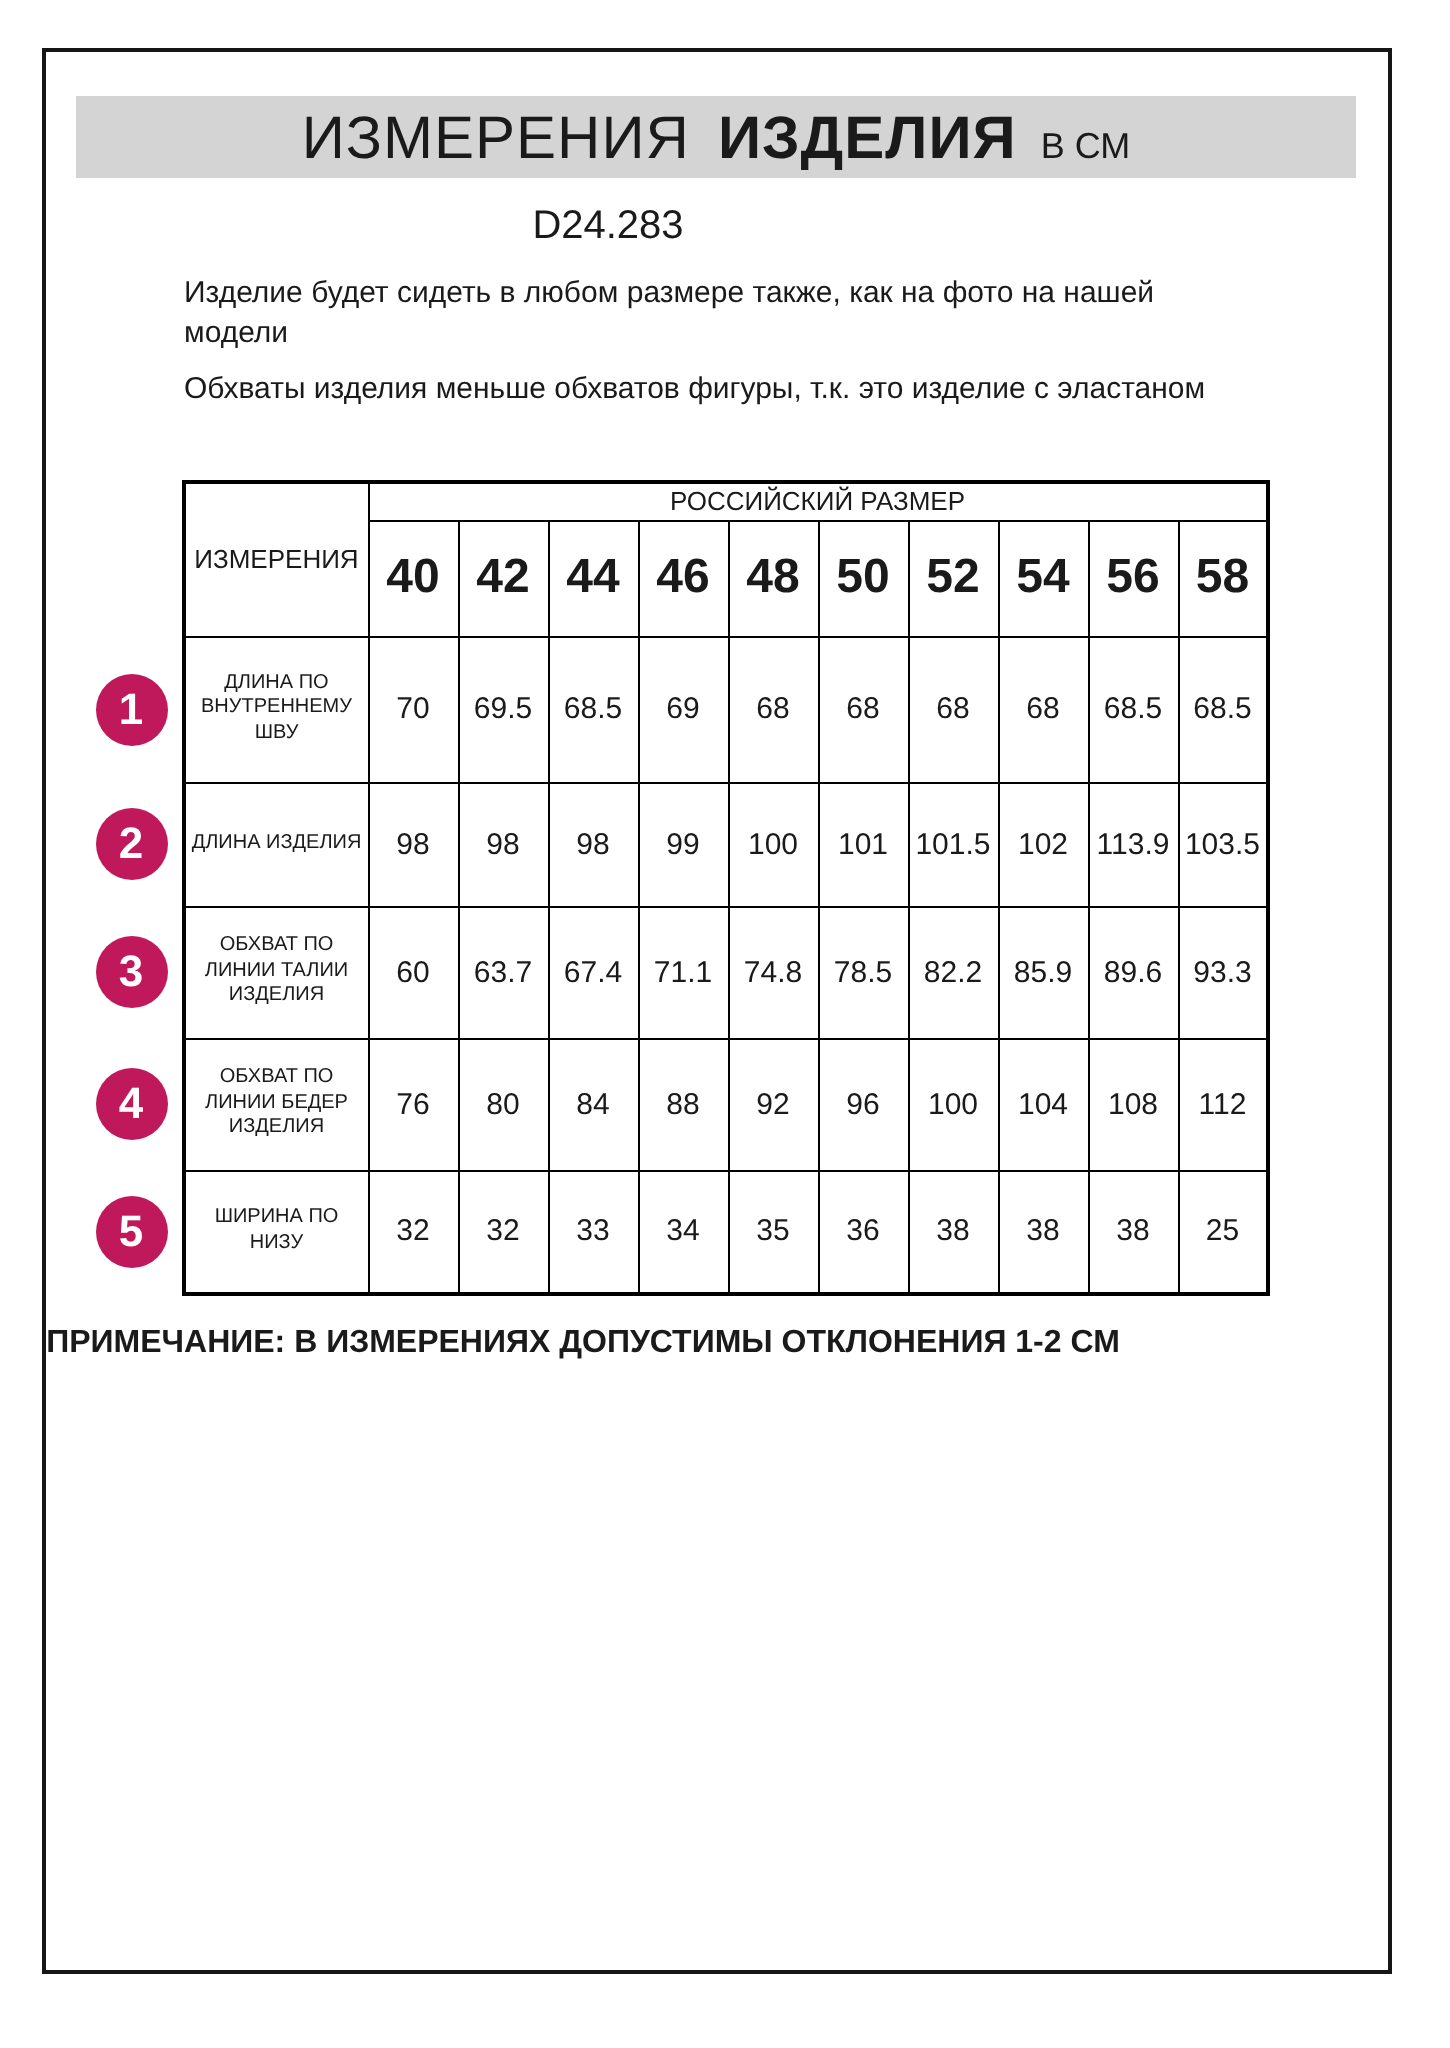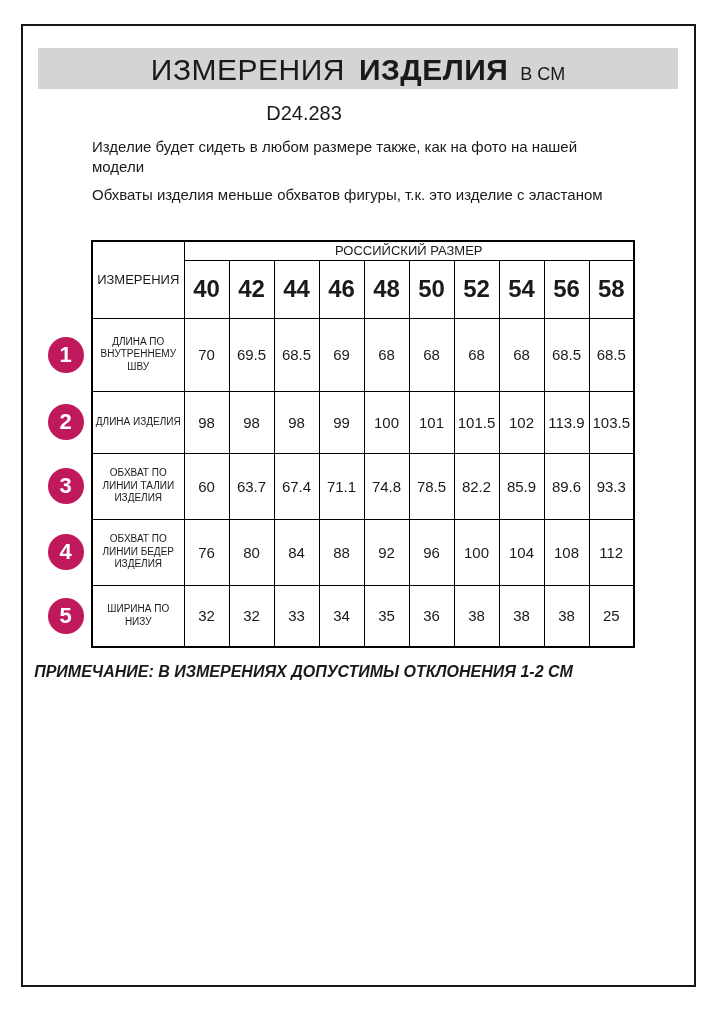--- a/index.html
+++ b/index.html
@@ -63,22 +63,22 @@
   tbody tr:nth-child(4) td { height:66px;margin-top:32px; }
   tbody tr:nth-child(5) td { height:62px; }
   .badge-cell { border:none; }
   .badge {
     width:36px; height:36px; border-radius:50%;
     background:#c0195b; color:#ffffff;
     font-size:22px; font-weight:700; line-height:36px;
     text-align:center; margin:0 auto;
   }
   .note {
-    position:absolute; left:12px; top:663px; width:583px;
-    text-align:center; font-size:16px; font-weight:700;font-style:italic;
+    position:absolute; left:0; top:663px; width:583px;
+    text-align:center; font-size:16px; font-weight:700;
   }
 </style>
 </head>
 <body>
 
 <div class="frame"></div>
 
 <div class="title-bar">
   <span class="title-reg">ИЗМЕРЕНИЯ</span>
   <span class="title-bold">ИЗДЕЛИЯ</span>

